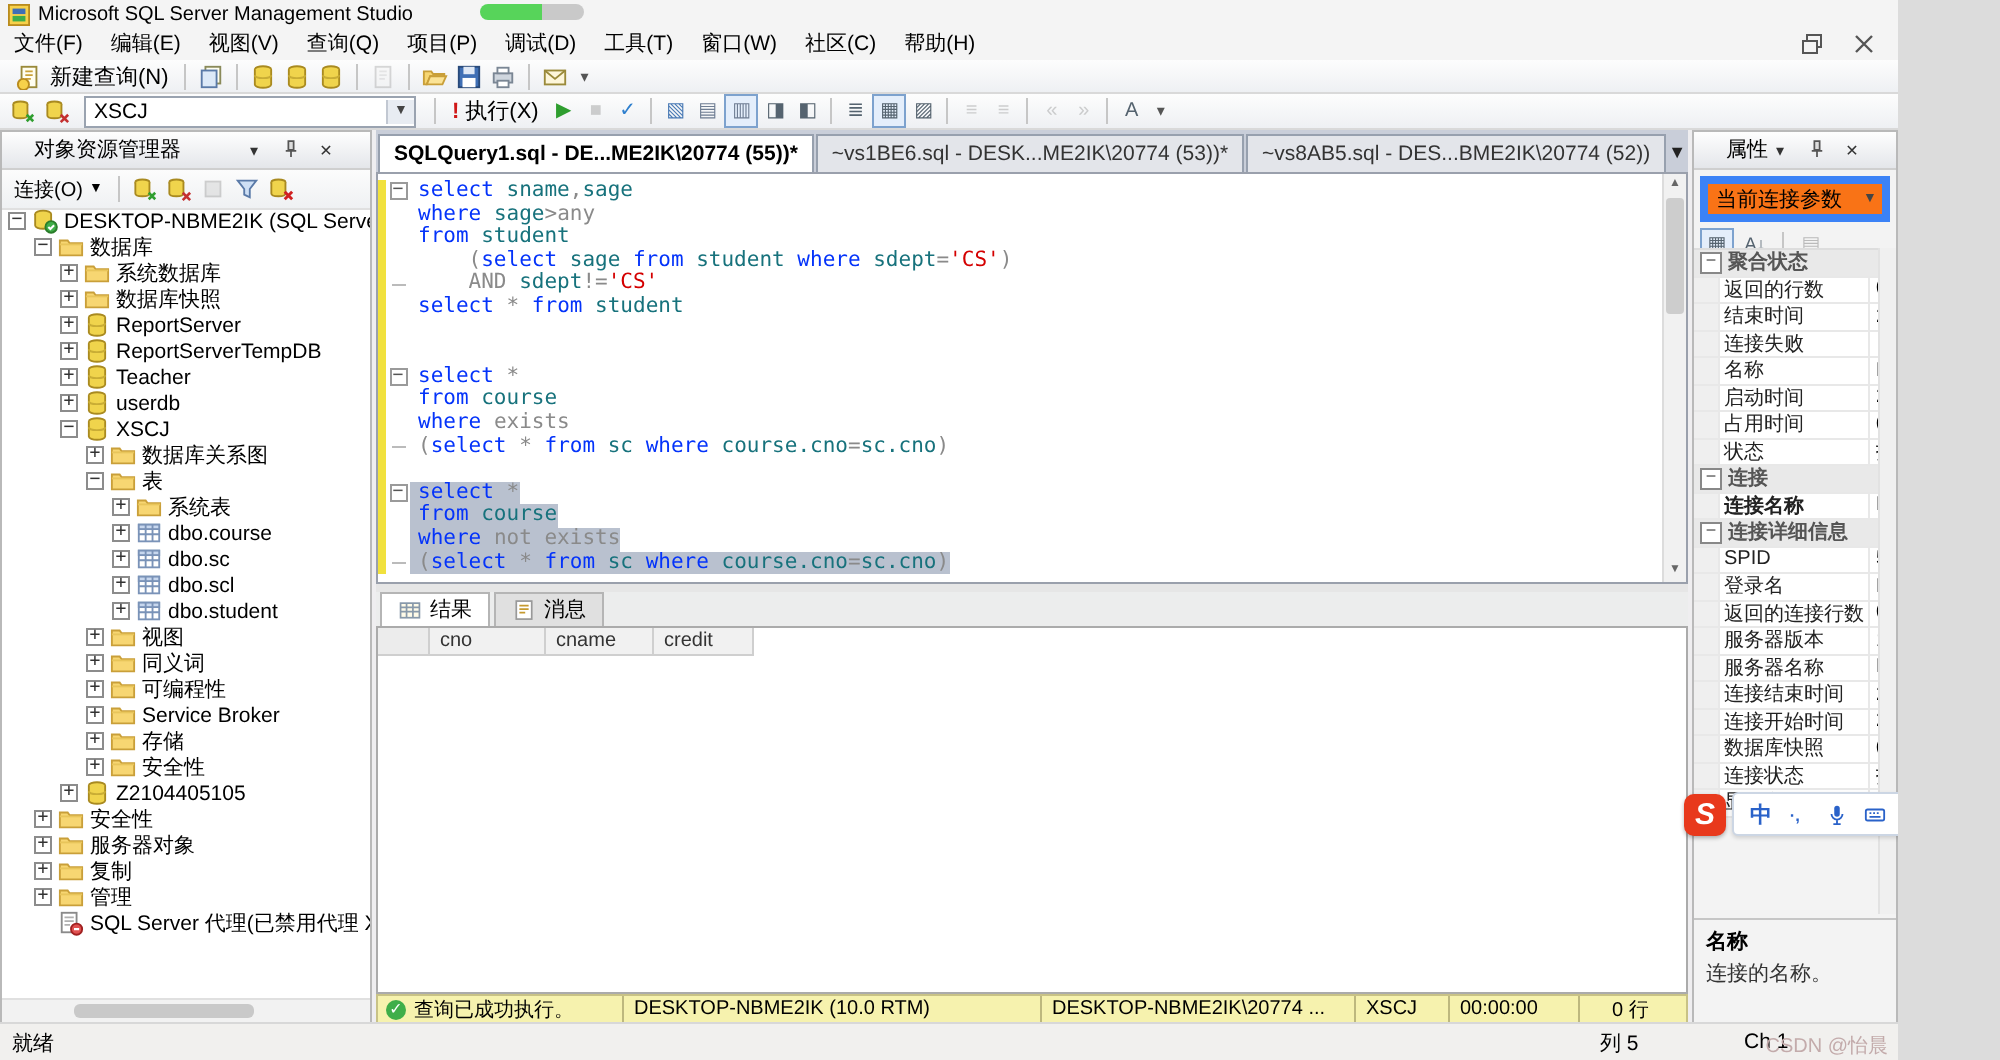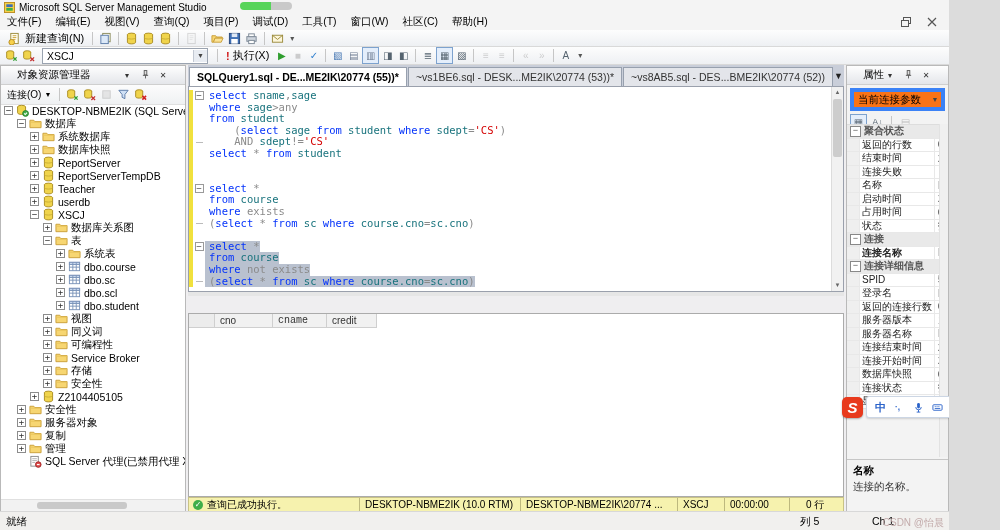--- a/index.html
+++ b/index.html
@@ -652,38 +652,58 @@
         </div>
       <div class="vscroll">
         <div class="vs-arrow">▲</div>
         <div class="vs-thumb"></div>
         <div class="vs-arrow" style="position:absolute;bottom:0;left:0;right:0;">▼</div>
       </div>
     </div>
 
     <div class="splitter"></div>
 
+    <div class="rtabs" id="rtabs">
+        <span class="rtab active">
+          <span style="display: inline-flex;">
+            <svg viewBox="0 0 14 14" width="12" height="12">
+              <rect x="1.5" y="3" width="11" height="8.5" fill="#fffbe8" stroke="#8899aa"></rect>
+              <path d="M1.5 5.5h11M1.5 8h11M5 3v8.5M8.7 3v8.5" stroke="#8899aa"></path>
+            </svg>
+          </span>
+          <span>结果</span>
+        </span>
+        <span class="rtab">
+          <span style="display: inline-flex;">
+            <svg viewBox="0 0 14 14" width="12" height="12">
+              <rect x="2.5" y="1.8" width="9" height="10.5" fill="#fff" stroke="#999"></rect>
+              <path d="M4.3 4.5h5.4M4.3 6.5h5.4M4.3 8.5h3.4" stroke="#c59a30"></path>
+            </svg>
+          </span>
+          <span>消息</span>
+        </span>
+      </div>
 
     <div class="rgrid">
       <div class="ghead" id="ghead">
           <span class="gcell gcorner"></span>
           <span class="gcell" style="width: 58px;">cno</span>
-          <span class="gcell" style="width: 54px; font-family: Liberation Mono, monospace;">cname</span>
+          <span class="gcell" style="width: 54px;">cname</span>
           <span class="gcell" style="width: 50px;">credit</span>
         </div>
     </div>
 
     <div class="execbar">
       <span class="ecell emsg">
         <span class="okdot">✓</span>
         <span>查询已成功执行。</span>
       </span>
       <span id="ecells" style="display:flex;height:100%;">
           <span class="ecell" style="width: 150px;">DESKTOP-NBME2IK (10.0 RTM)</span>
-          <span class="ecell" style="width: 146px;">DESKTOP-NBME2IK\20774 ...</span>
+          <span class="ecell" style="width: 146px; margin-left: 48px;">DESKTOP-NBME2IK\20774 ...</span>
           <span class="ecell" style="width: 36px;">XSCJ</span>
           <span class="ecell" style="width: 54px;">00:00:00</span>
           <span class="ecell" style="width: 32px; padding-left: 16px;">0 行</span>
         </span>
     </div>
   </div>
 
   <div class="props">
     <div class="panel-head">
       <span>属性</span>

